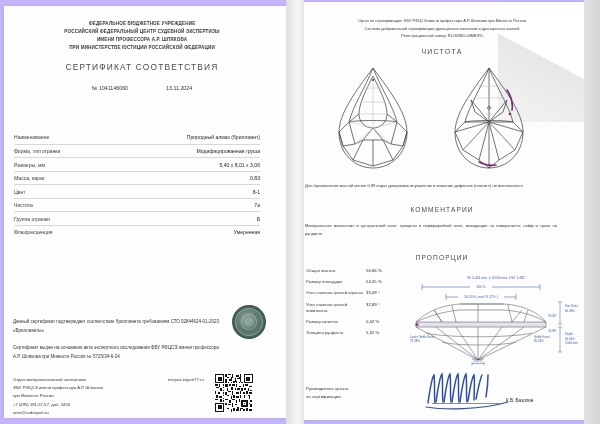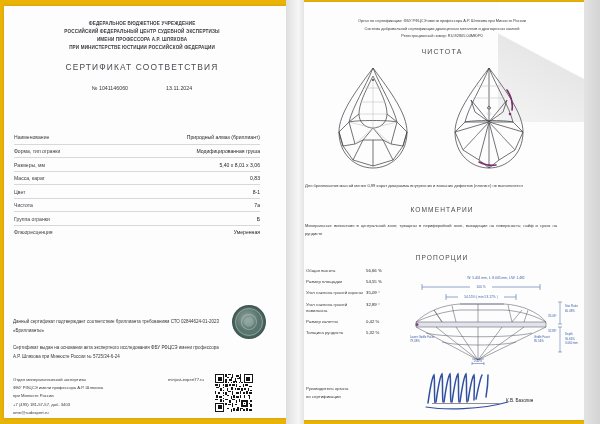--- a/index.html
+++ b/index.html
@@ -11,21 +11,21 @@
     font-family: "Liberation Sans", sans-serif;
     color: #2a2a2e;
     overflow: hidden;
     position: relative;
   }
 
   
   #spread {
     position: absolute;
     inset: 0;
-    background: #eab308;
+    background: #c4b5fd;
   }
 
   
   .sheet {
     position: absolute;
     background: #fdfdfd;
   }
   #sheet-left {
     left: 4px; top: 6px;
     width: 284px; height: 412px;

